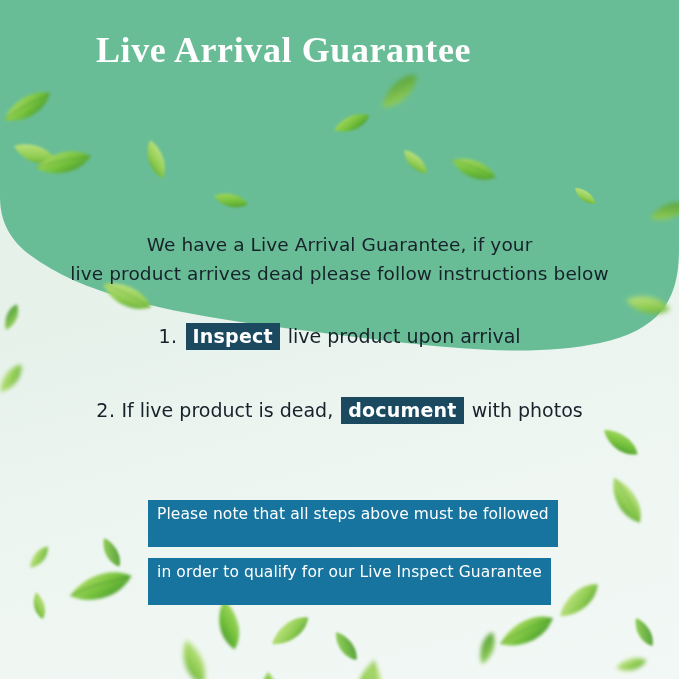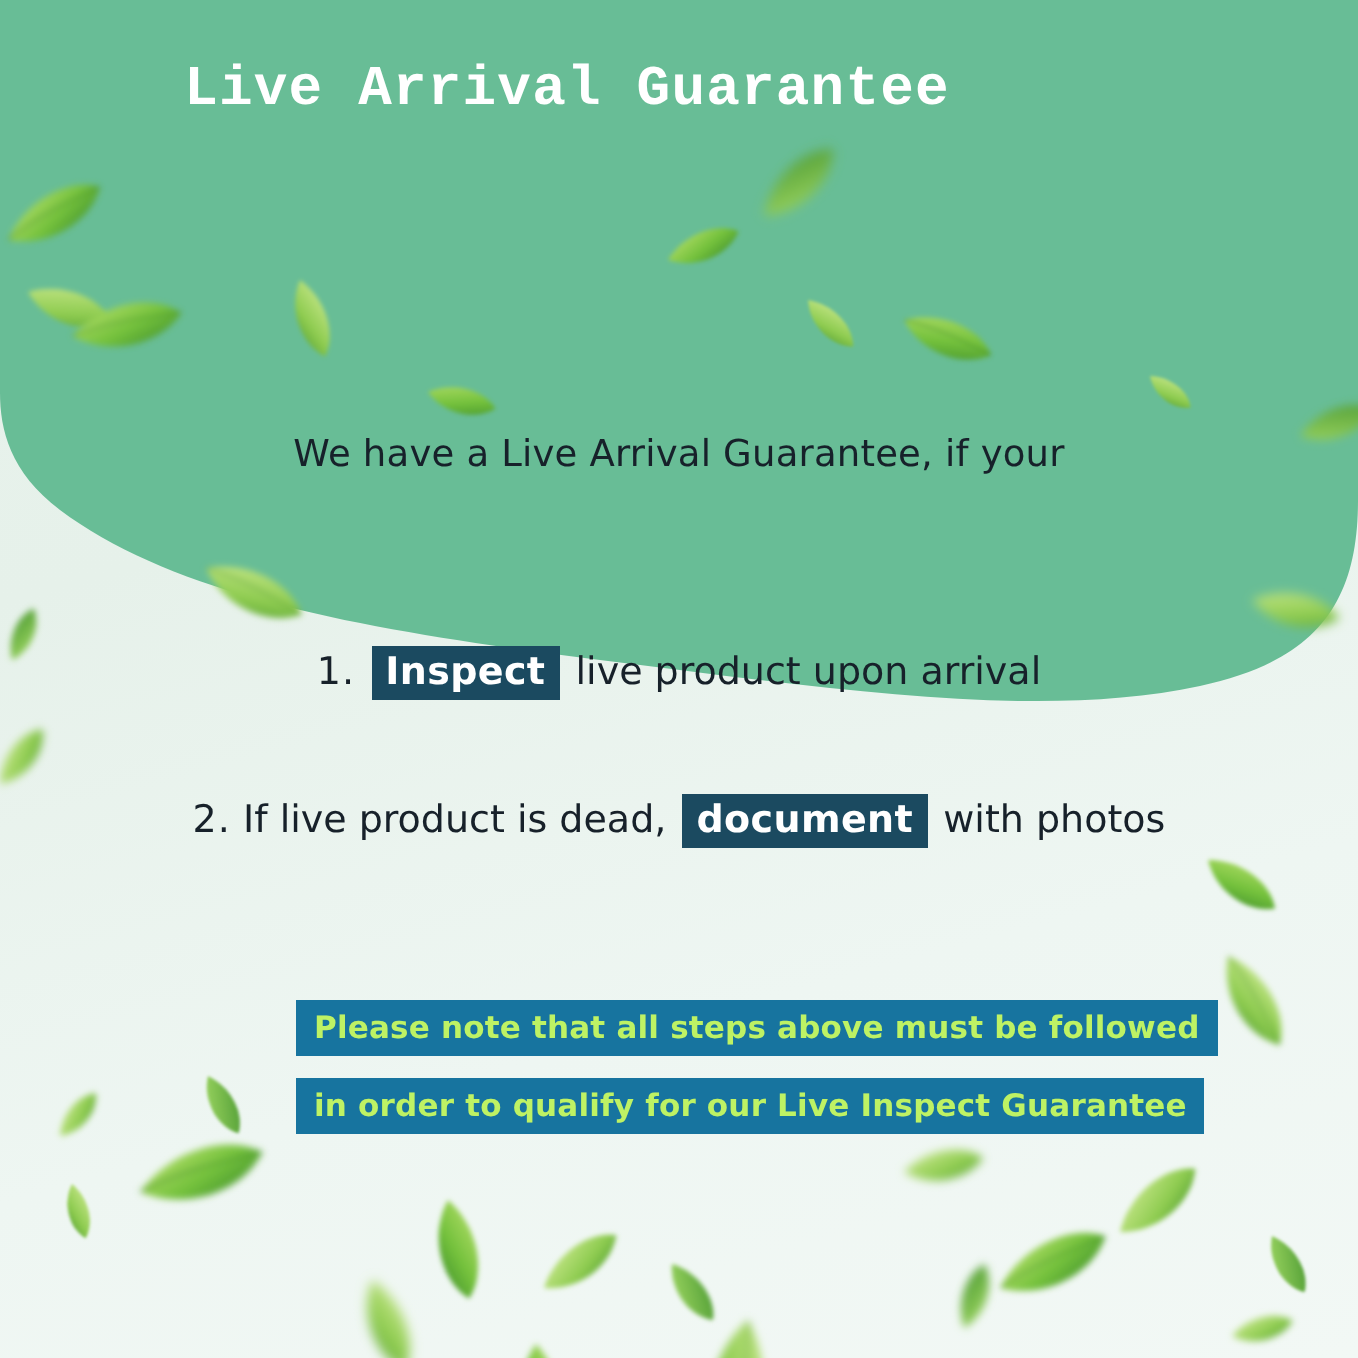--- a/index.html
+++ b/index.html
@@ -27,23 +27,23 @@
     height: 420px;
     pointer-events: none;
   }
   .header-title {
     position: absolute;
     left: 0;
     top: 30px;
     width: 567px;
     text-align: center;
     color: #ffffff;
-    font-family: Liberation Mono, monospace;
+    font-family: Liberation Serif, serif;
     font-weight: bold;
-    font-size: 28px;
+    font-size: 36px;
     letter-spacing: 0.6px;
     line-height: 1.15;
     z-index: 6;
   }
 
   
   .leaf-layer {
     position: absolute;
     left: 0; top: 0;
     width: 679px; height: 679px;
@@ -58,21 +58,21 @@
     top: 0;
     width: 679px;
     height: 679px;
     z-index: 5;
   }
 
   .intro {
     position: absolute;
     left: 50%;
     transform: translateX(-50%);
-    top: 213px;
+    top: 230px;
     width: 540px;
     text-align: center;
     color: #17212a;
     font-family: "DejaVu Sans", sans-serif;
     font-size: 18.5px;
     line-height: 29px;
     letter-spacing: 0.1px;
   }
 
   .step {
@@ -106,26 +106,26 @@
 
   .notes {
     position: absolute;
     left: 148px;
     top: 500px;
     width: 400px;
   }
   .note-line {
     display: block;
     background: #17749f;
-    color: #bef264;
+    color: #ffffff;
     font-family: "DejaVu Sans", sans-serif;
-    font-weight: bold;
+    font-weight: normal;
     font-size: 15.5px;
     line-height: 21px;
-    padding: 4px 9px 3px 9px;
+    padding: 4px 9px 22px 9px;
     letter-spacing: 0.1px;
     white-space: nowrap;
     width: max-content;
   }
   .note-line + .note-line { margin-top: 11px; }
 </style>
 </head>
 <body>
 
 <div id="poster">
@@ -280,21 +280,21 @@
       </g>
     </svg>
   </div>
 
   <div class="header-title">Live Arrival Guarantee</div>
 
   <div class="content">
 
     <div class="intro">
       <span>We have a Live Arrival Guarantee, if your</span><br>
-      <br>
+      <span>live product arrives dead please follow instructions below</span><br>
     </div>
 
     <div class="step step-1">
       <span class="num">1.</span>
       <span class="hl">Inspect</span>
       <span>live product upon arrival</span>
     </div>
 
     <div class="step step-2">
       <span class="num">2.</span>

